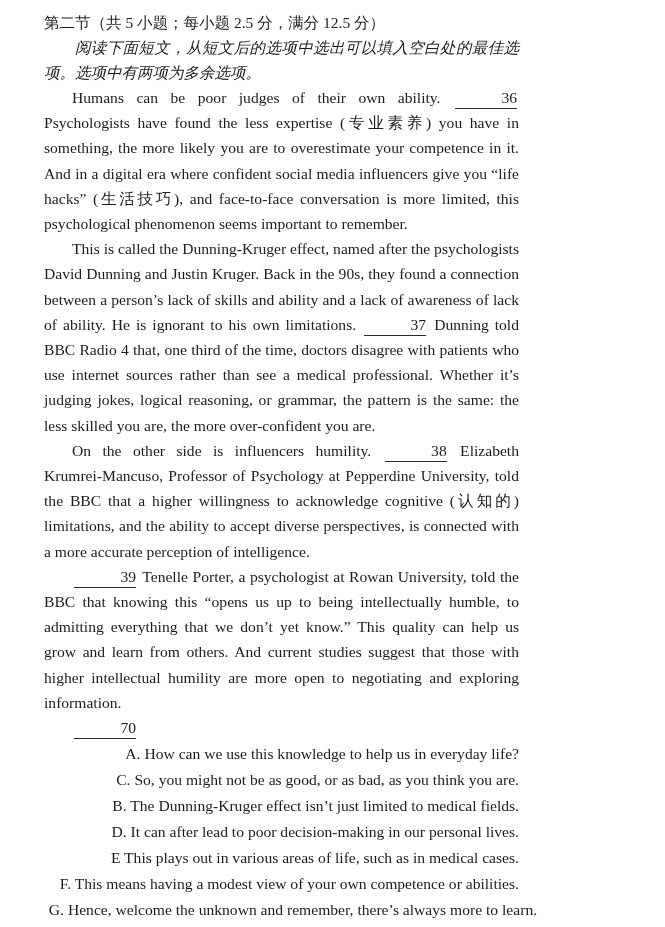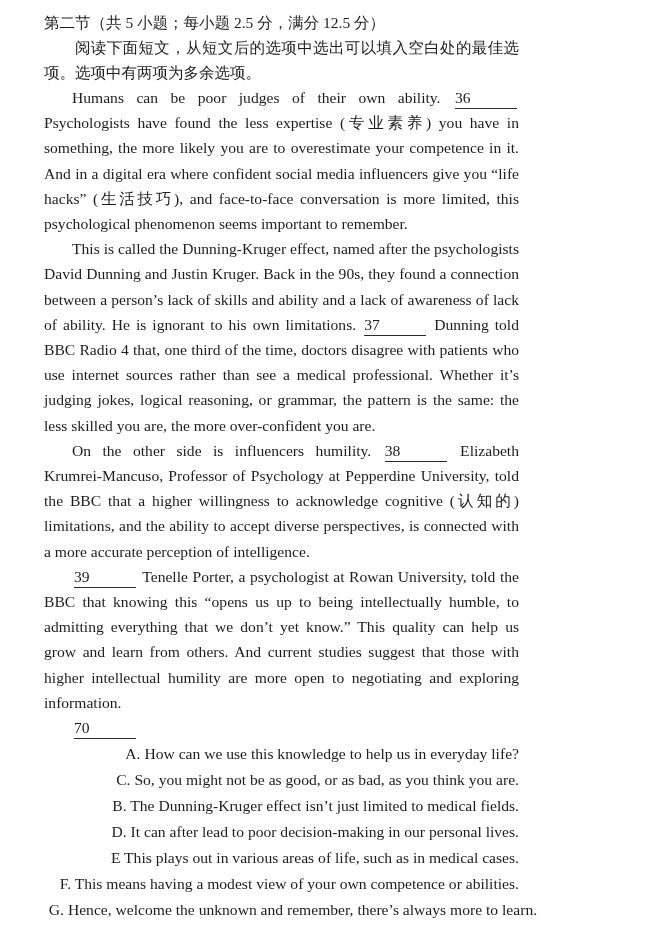--- a/index.html
+++ b/index.html
@@ -27,32 +27,33 @@
     line-height: 25px;
     text-align: left;
     white-space: nowrap;
   }
   .instructions {
     margin: 0;
     font-size: 15.5px;
     line-height: 25px;
     text-align: justify;
     text-indent: 31px;
+    font-style: italic;
   }
   .para {
     margin: 0;
     font-size: 15.6px;
     line-height: 25.2px;
     text-align: justify;
     text-indent: 28px;
   }
   .blank {
     display: inline-block;
     min-width: 62px;
-    text-align: left;
+    text-align: right;
     border-bottom: 1.2px solid #2a2a2a;
     line-height: 18px;
     height: 19px;
     vertical-align: baseline;
     text-indent: 0;
     margin: 0 2px;
   }
   .options {
     margin-top: 1px;
   }

